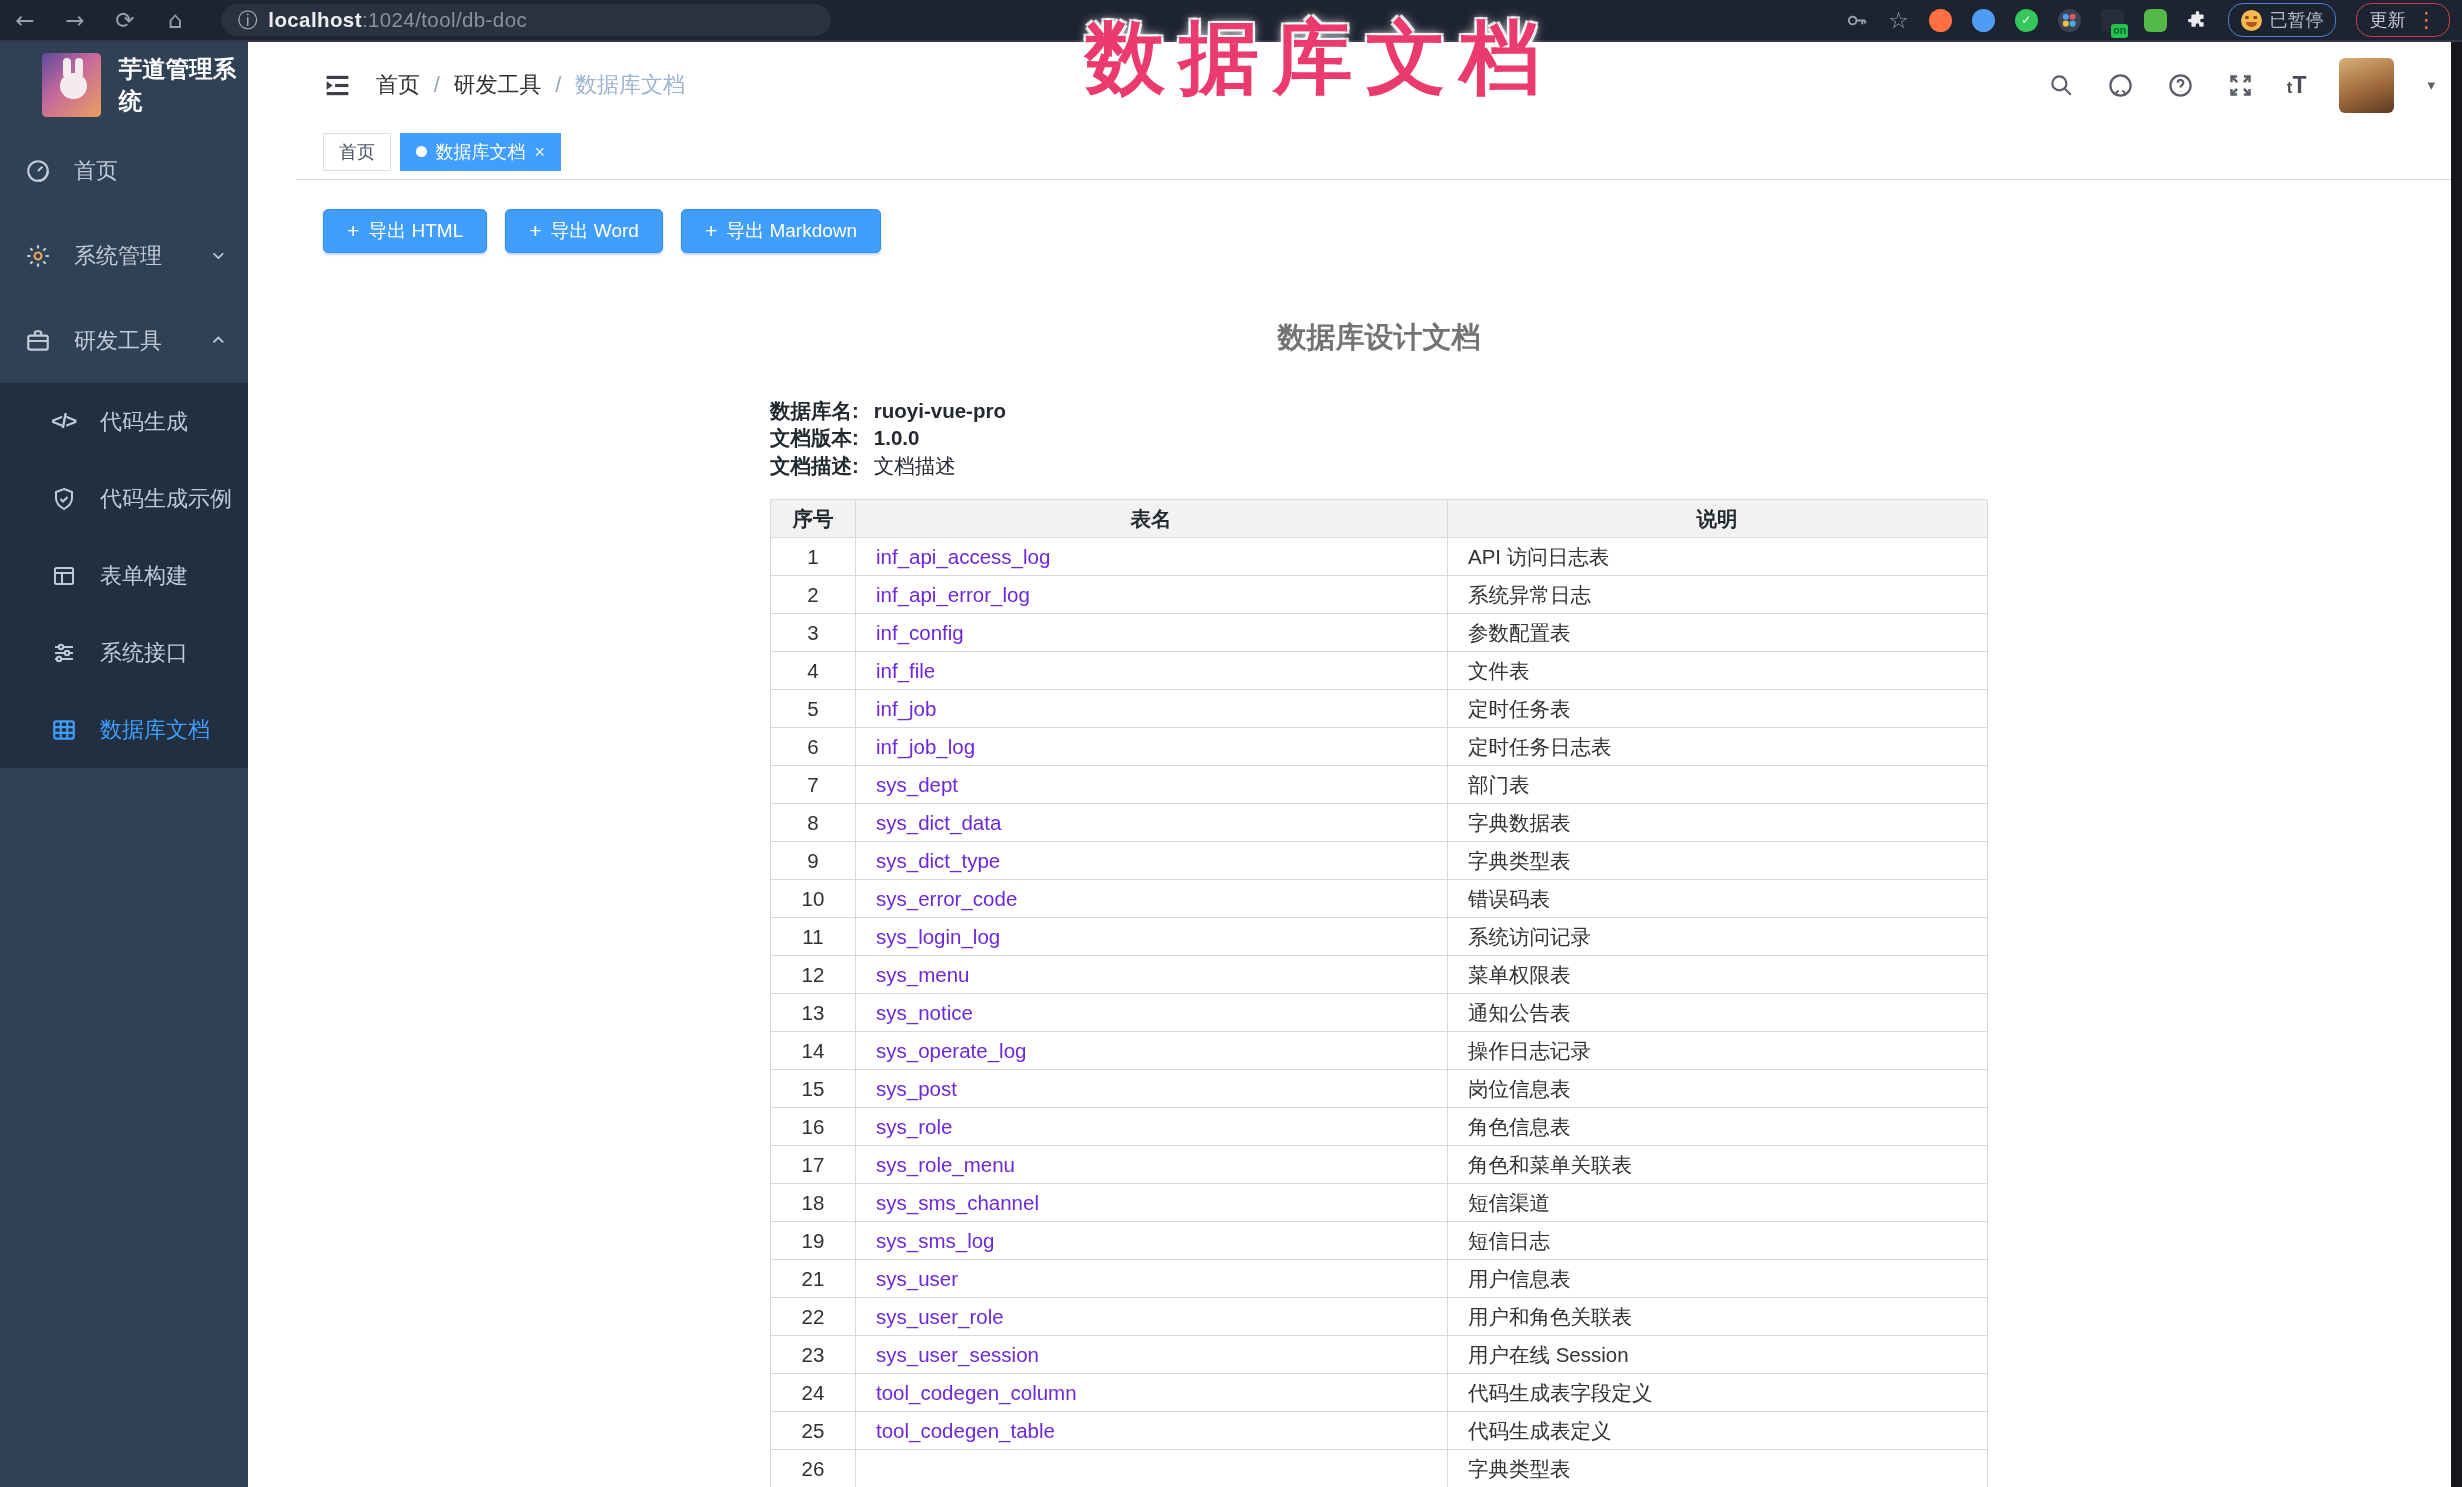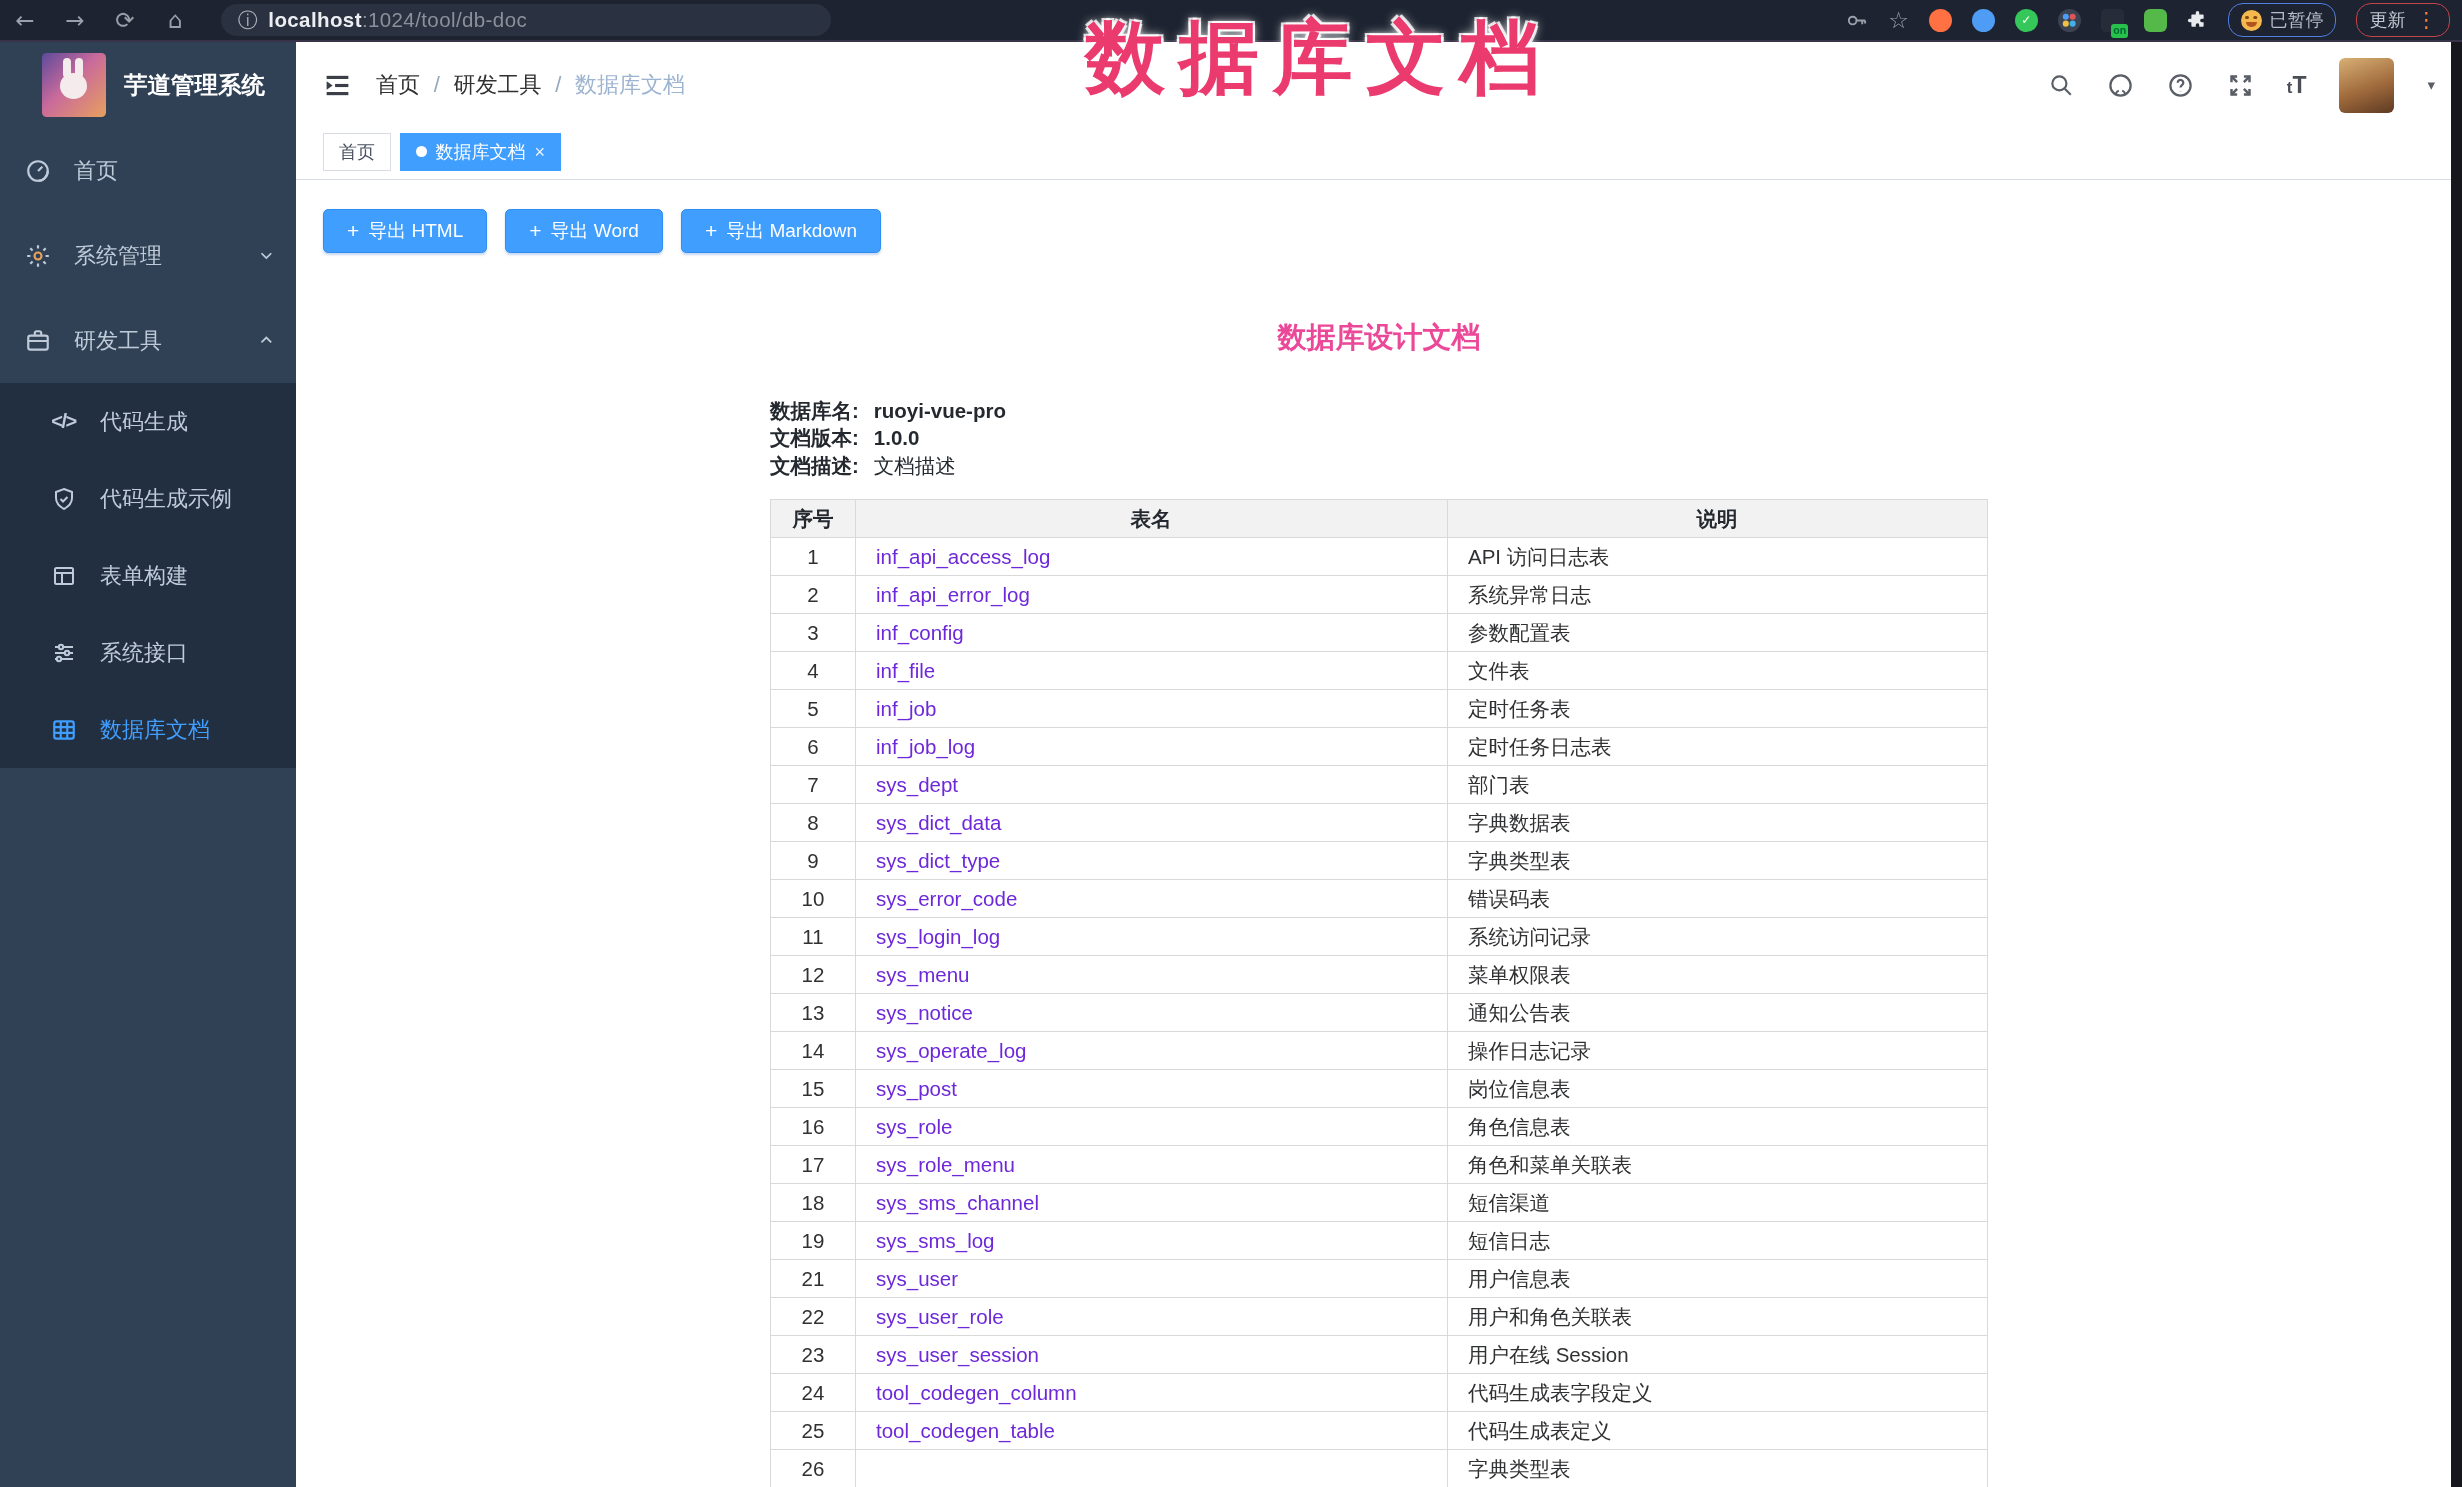--- a/index.html
+++ b/index.html
@@ -28,21 +28,21 @@
   .emoji-face{width:21px;height:21px;border-radius:50%;background:#f5b84f;position:relative;}
   .emoji-face:before{content:"";position:absolute;left:4.6px;top:6px;width:3.8px;height:3.8px;border-radius:50%;background:#7a4a12;box-shadow:8.3px 0 0 #7a4a12;}
   .emoji-face:after{content:"";position:absolute;left:5.3px;top:12px;width:10.6px;height:5.3px;border-radius:0 0 10.6px 10.6px;background:#b3541e;}
   .vdots{color:#ff7a3d;font-size:21px;font-family:"DejaVu Sans",sans-serif;line-height:1;}
   
   .overlay-title{position:absolute;left:1085px;top:4.6px;z-index:9;
     font-size:80px;font-weight:bold;letter-spacing:13.7px;color:#ea3a6e;
     text-shadow:0 0 4.6px #fff,0 0 10.6px #fff,2.3px 2.3px 0 #ffffffcc,-2.3px -2.3px 0 #ffffffcc,2.3px -2.3px 0 #ffffffcc,-2.3px 2.3px 0 #ffffffcc;
     white-space:nowrap;pointer-events:none;}
   
-  .sidebar{position:absolute;left:0;top:42px;width:296px;bottom:0;background:#304156;z-index:3;}
+  .sidebar{position:absolute;left:0;top:42px;width:248px;bottom:0;background:#304156;z-index:3;}
   .logo-row{height:86px;display:flex;align-items:center;padding-left:42px;gap:18px;}
   .logo-img{width:64px;height:64px;border-radius:4.6px;position:relative;overflow:hidden;
     background:linear-gradient(135deg,#5d4a9c 0%,#c96a9b 45%,#e8a05e 100%);}
   .logo-img:before{content:"";position:absolute;left:18px;top:20px;width:27px;height:26px;border-radius:50%;background:#f4ecec;}
   .logo-img:after{content:"";position:absolute;left:21px;top:4.6px;width:7.6px;height:20px;border-radius:6px;background:#f4ecec;box-shadow:12px 0 0 #f4ecec;}
   .logo-title{color:#ffffff;font-size:23.5px;font-weight:bold;}
   .menu-item{height:85px;display:flex;align-items:center;padding:0 21px 0 24px;gap:23px;
     color:#bfcbd9;font-size:22px;cursor:pointer;}
   .menu-item .mi-label{flex:0 0 auto;}
   .menu-item .spacer{flex:1;}
@@ -74,21 +74,21 @@
   .tag.active{background:#409eff;border-color:#409eff;color:#fff;}
   .tag-dot{width:10.6px;height:10.6px;border-radius:50%;background:#fff;display:inline-block;}
   .tag-close{font-size:18px;line-height:1;opacity:.9;cursor:pointer;}
   
   .btn-row{padding:29px 0 0 27px;display:flex;gap:18px;}
   .el-btn{background:#409eff;border:0.8px solid #2f8df4;color:#fff;font-size:19px;height:44px;
     padding:0 23px;border-radius:5.3px;display:inline-flex;align-items:center;gap:9px;cursor:pointer;
     font-family:"Liberation Sans",sans-serif;box-shadow:0 1.5px 2.3px rgba(30,100,200,.25);}
   .el-btn .plus{font-size:21px;line-height:1;}
   .doc{width:1218px;margin:0 auto;}
-  .doc-title{margin-top:65px;text-align:center;font-size:29px;font-weight:bold;color:#ec4899;}
+  .doc-title{margin-top:65px;text-align:center;font-size:29px;font-weight:bold;color:#737373;}
   .info-block{margin-top:39px;font-size:20.5px;color:#24292f;line-height:27px;}
   .info-line{margin-bottom:0.8px;}
   .info-line .lbl{font-weight:bold;margin-right:15px;}
   .info-line .val-b{font-weight:bold;}
   table.db{margin-top:20px;border-collapse:collapse;width:1218px;font-size:20.5px;table-layout:fixed;}
   table.db th{background:#f2f2f2;border:1.5px solid #d9d9d9;height:35px;font-weight:bold;color:#24292f;text-align:center;}
   table.db td{border:1.5px solid #d9d9d9;height:35px;color:#303133;}
   .c-idx{width:82px;text-align:center;margin-top:19px;}
   .c-name{width:590px;padding-left:20px;}
   .c-desc{padding-left:20px;}

